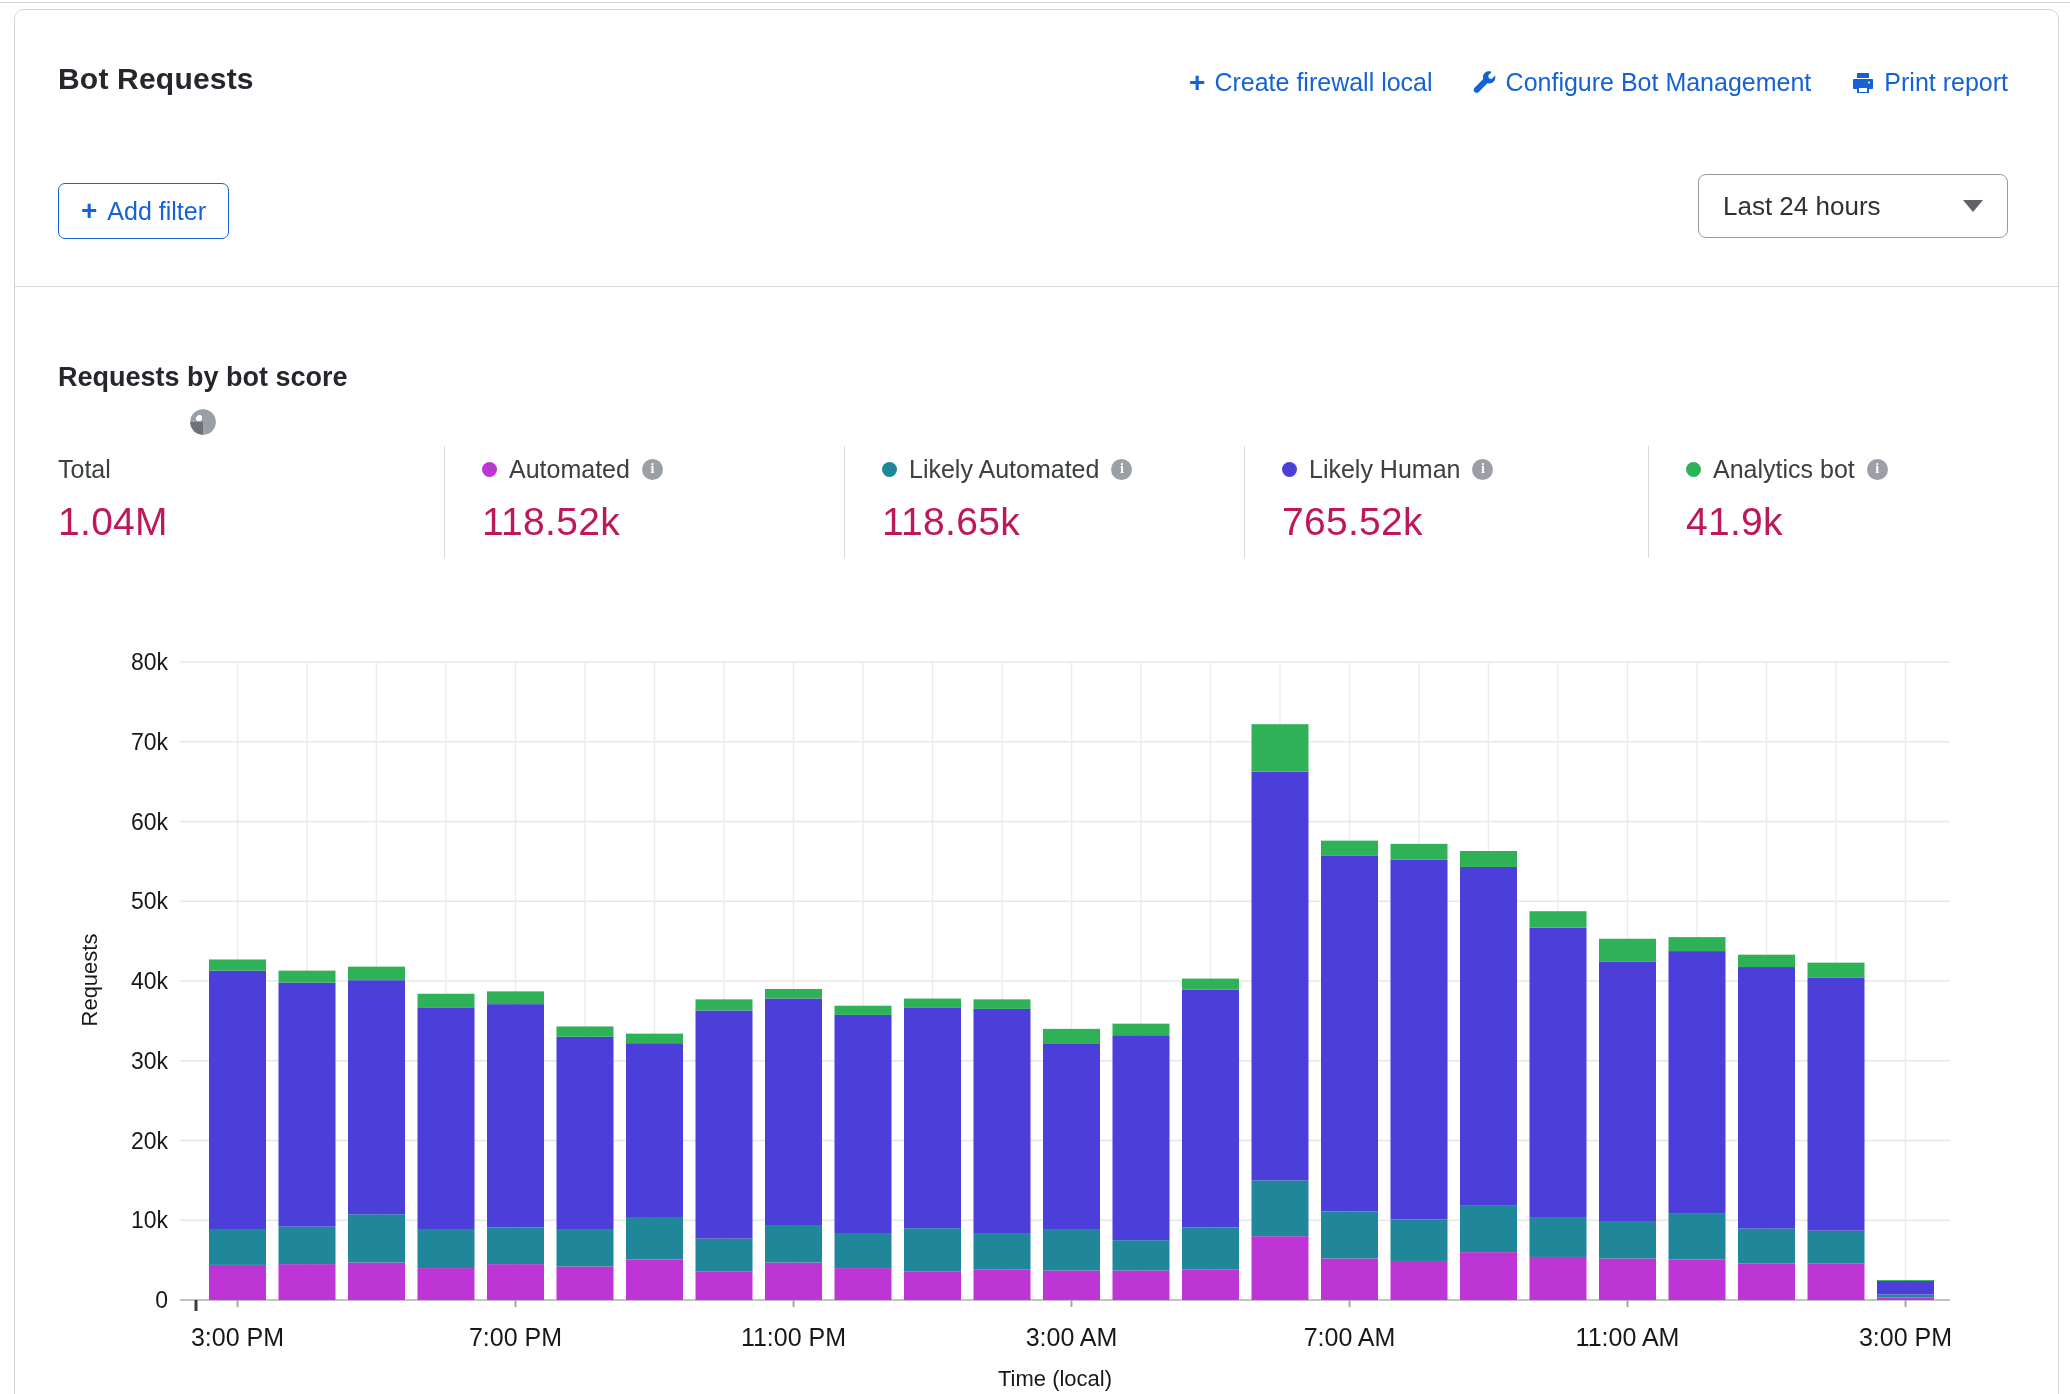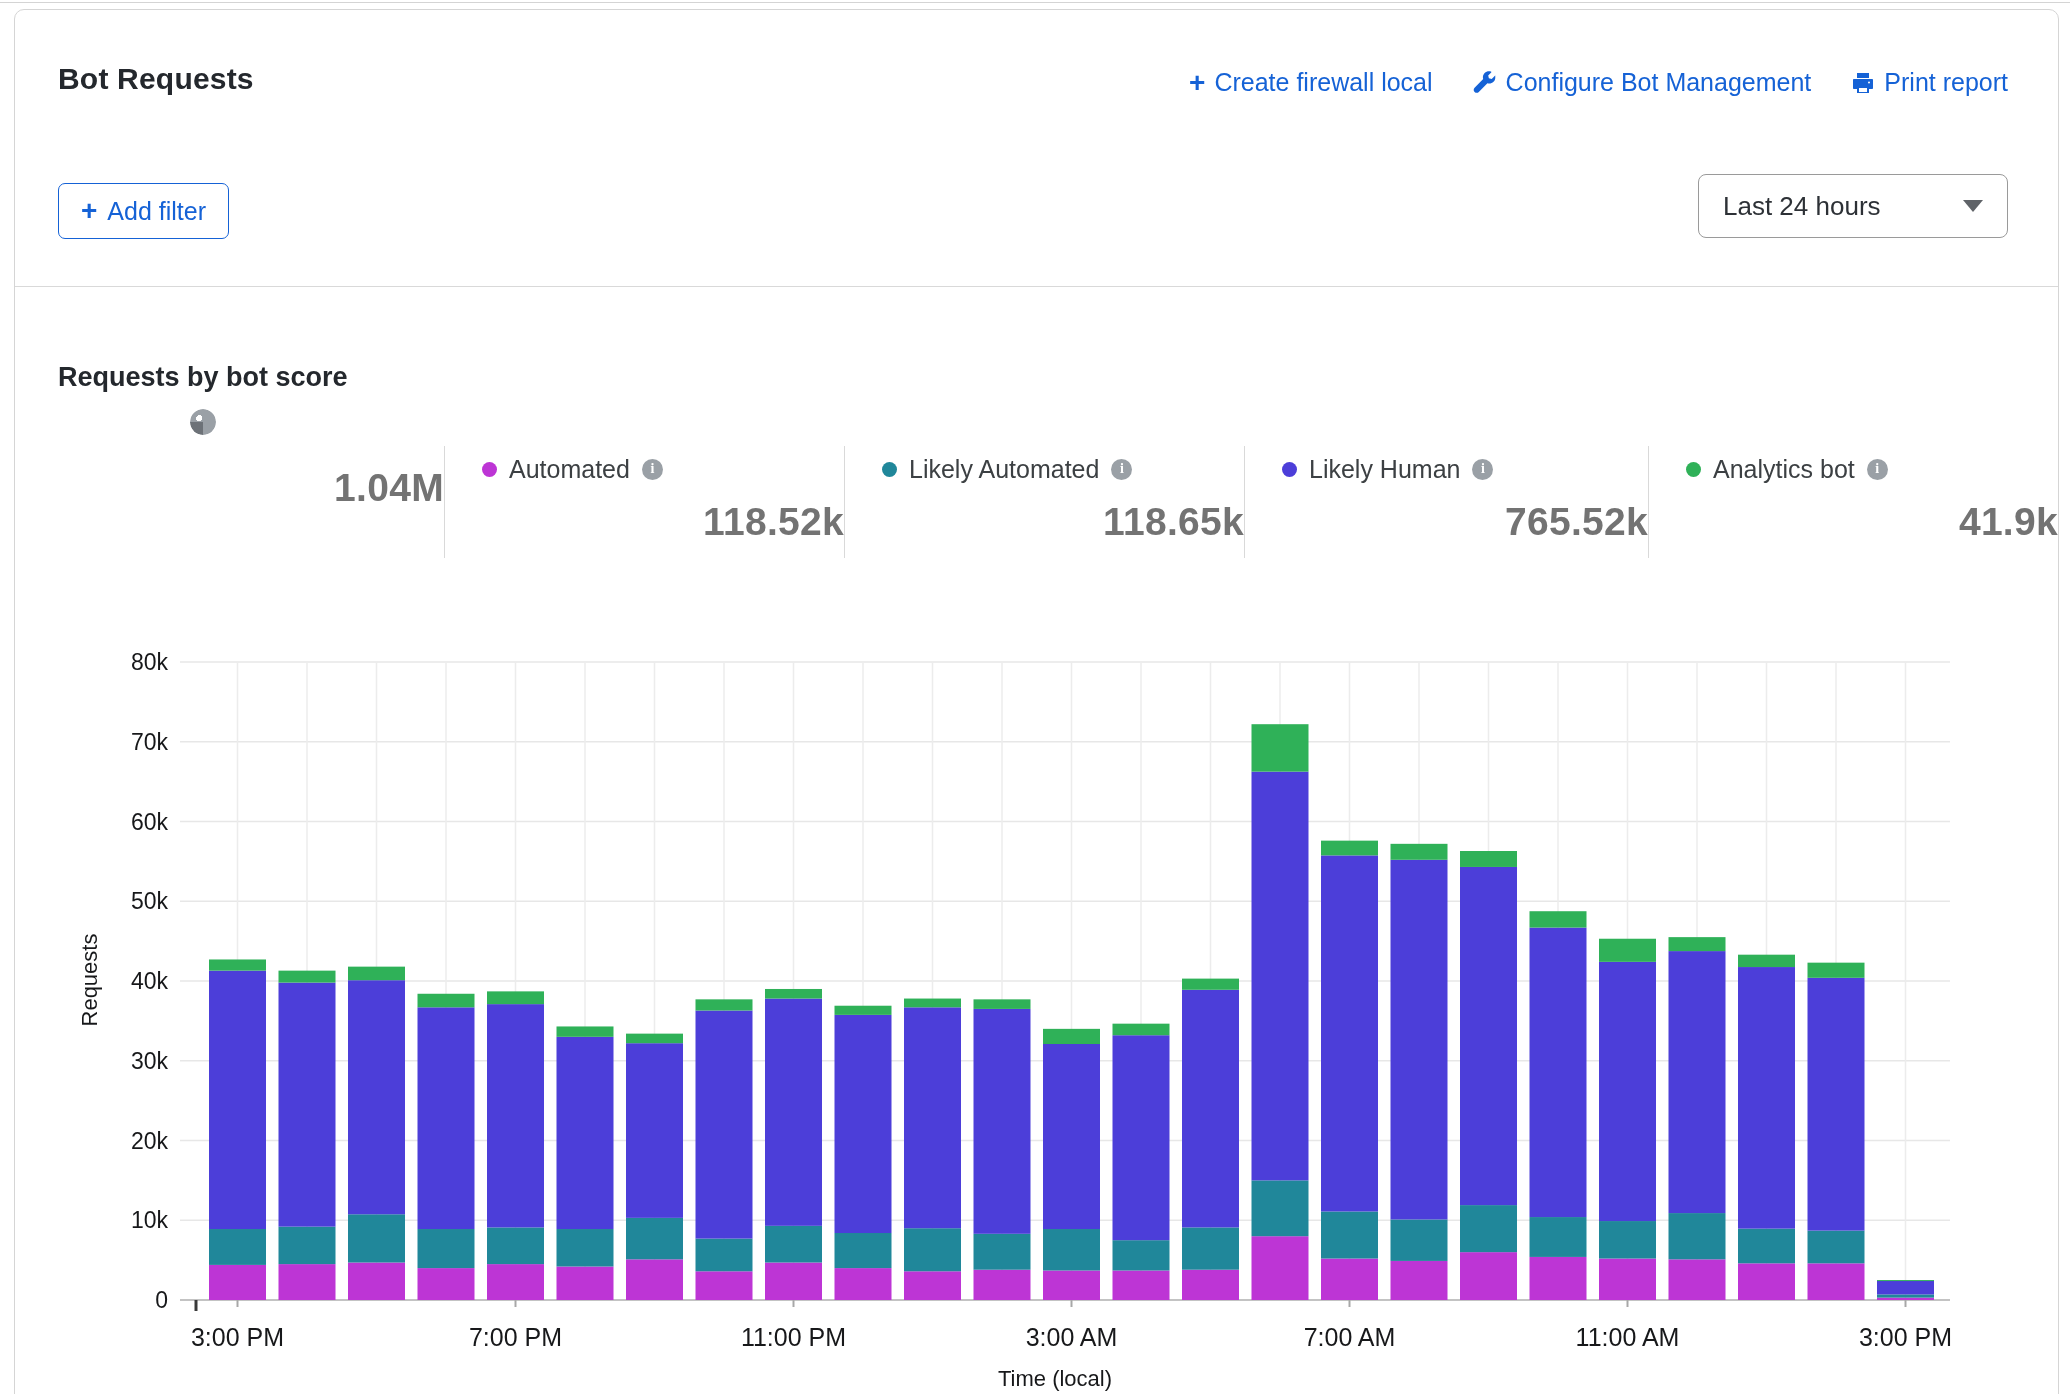--- a/index.html
+++ b/index.html
@@ -31,21 +31,21 @@
   
   .stats{position:absolute;left:0;top:436px;width:100%;display:grid;
     grid-template-columns:386px 400px 400px 404px 1fr;padding-left:43px;box-sizing:border-box;}
   .stat{padding:6px 0 14px 0;}
   .stat + .stat{border-left:1px solid #d9d9d9;padding-left:37px;}
   .stat-label-row{display:flex;align-items:center;gap:12px;height:34px;}
   .stat-dot{width:15px;height:15px;border-radius:50%;flex:0 0 auto;}
   .stat-label{font-size:25px;color:#3c4043;}
   .info-ico{width:21px;height:21px;border-radius:50%;background:#9aa0a6;color:#fff;display:inline-flex;
     align-items:center;justify-content:center;font-size:14px;font-weight:700;font-family:"Liberation Serif",serif;}
-  .stat-value{margin-top:14px;font-size:39px;font-weight:700;color:#737373;letter-spacing:.3px;text-align:right;}
+  .stat-value{margin-top:14px;font-size:39px;font-weight:400;color:#be185d;letter-spacing:.3px;}
   
   .chart-wrap{position:absolute;left:0;top:638px;width:2070px;height:756px;}
   svg text{font-family:"Liberation Sans","DejaVu Sans",sans-serif;}
 </style>
 </head>
 <body>
 
 <div class="top-rule"></div>
 
 <div class="card">
@@ -89,20 +89,23 @@
 
   <div class="header-divider"></div>
 
   <div class="section-title-row">
     <span class="section-title">Requests by bot score</span>
     <span class="pie-ico"></span>
   </div>
 
   <div class="stats">
     <div class="stat">
+      <div class="stat-label-row">
+        <span class="stat-label">Total</span>
+      </div>
       <div class="stat-value">1.04M</div>
     </div>
     <div class="stat">
       <div class="stat-label-row">
         <span class="stat-dot" style="background-color: rgb(189, 53, 213);"></span>
         <span class="stat-label">Automated</span>
         <span class="info-ico">i</span>
       </div>
       <div class="stat-value">118.52k</div>
     </div>

